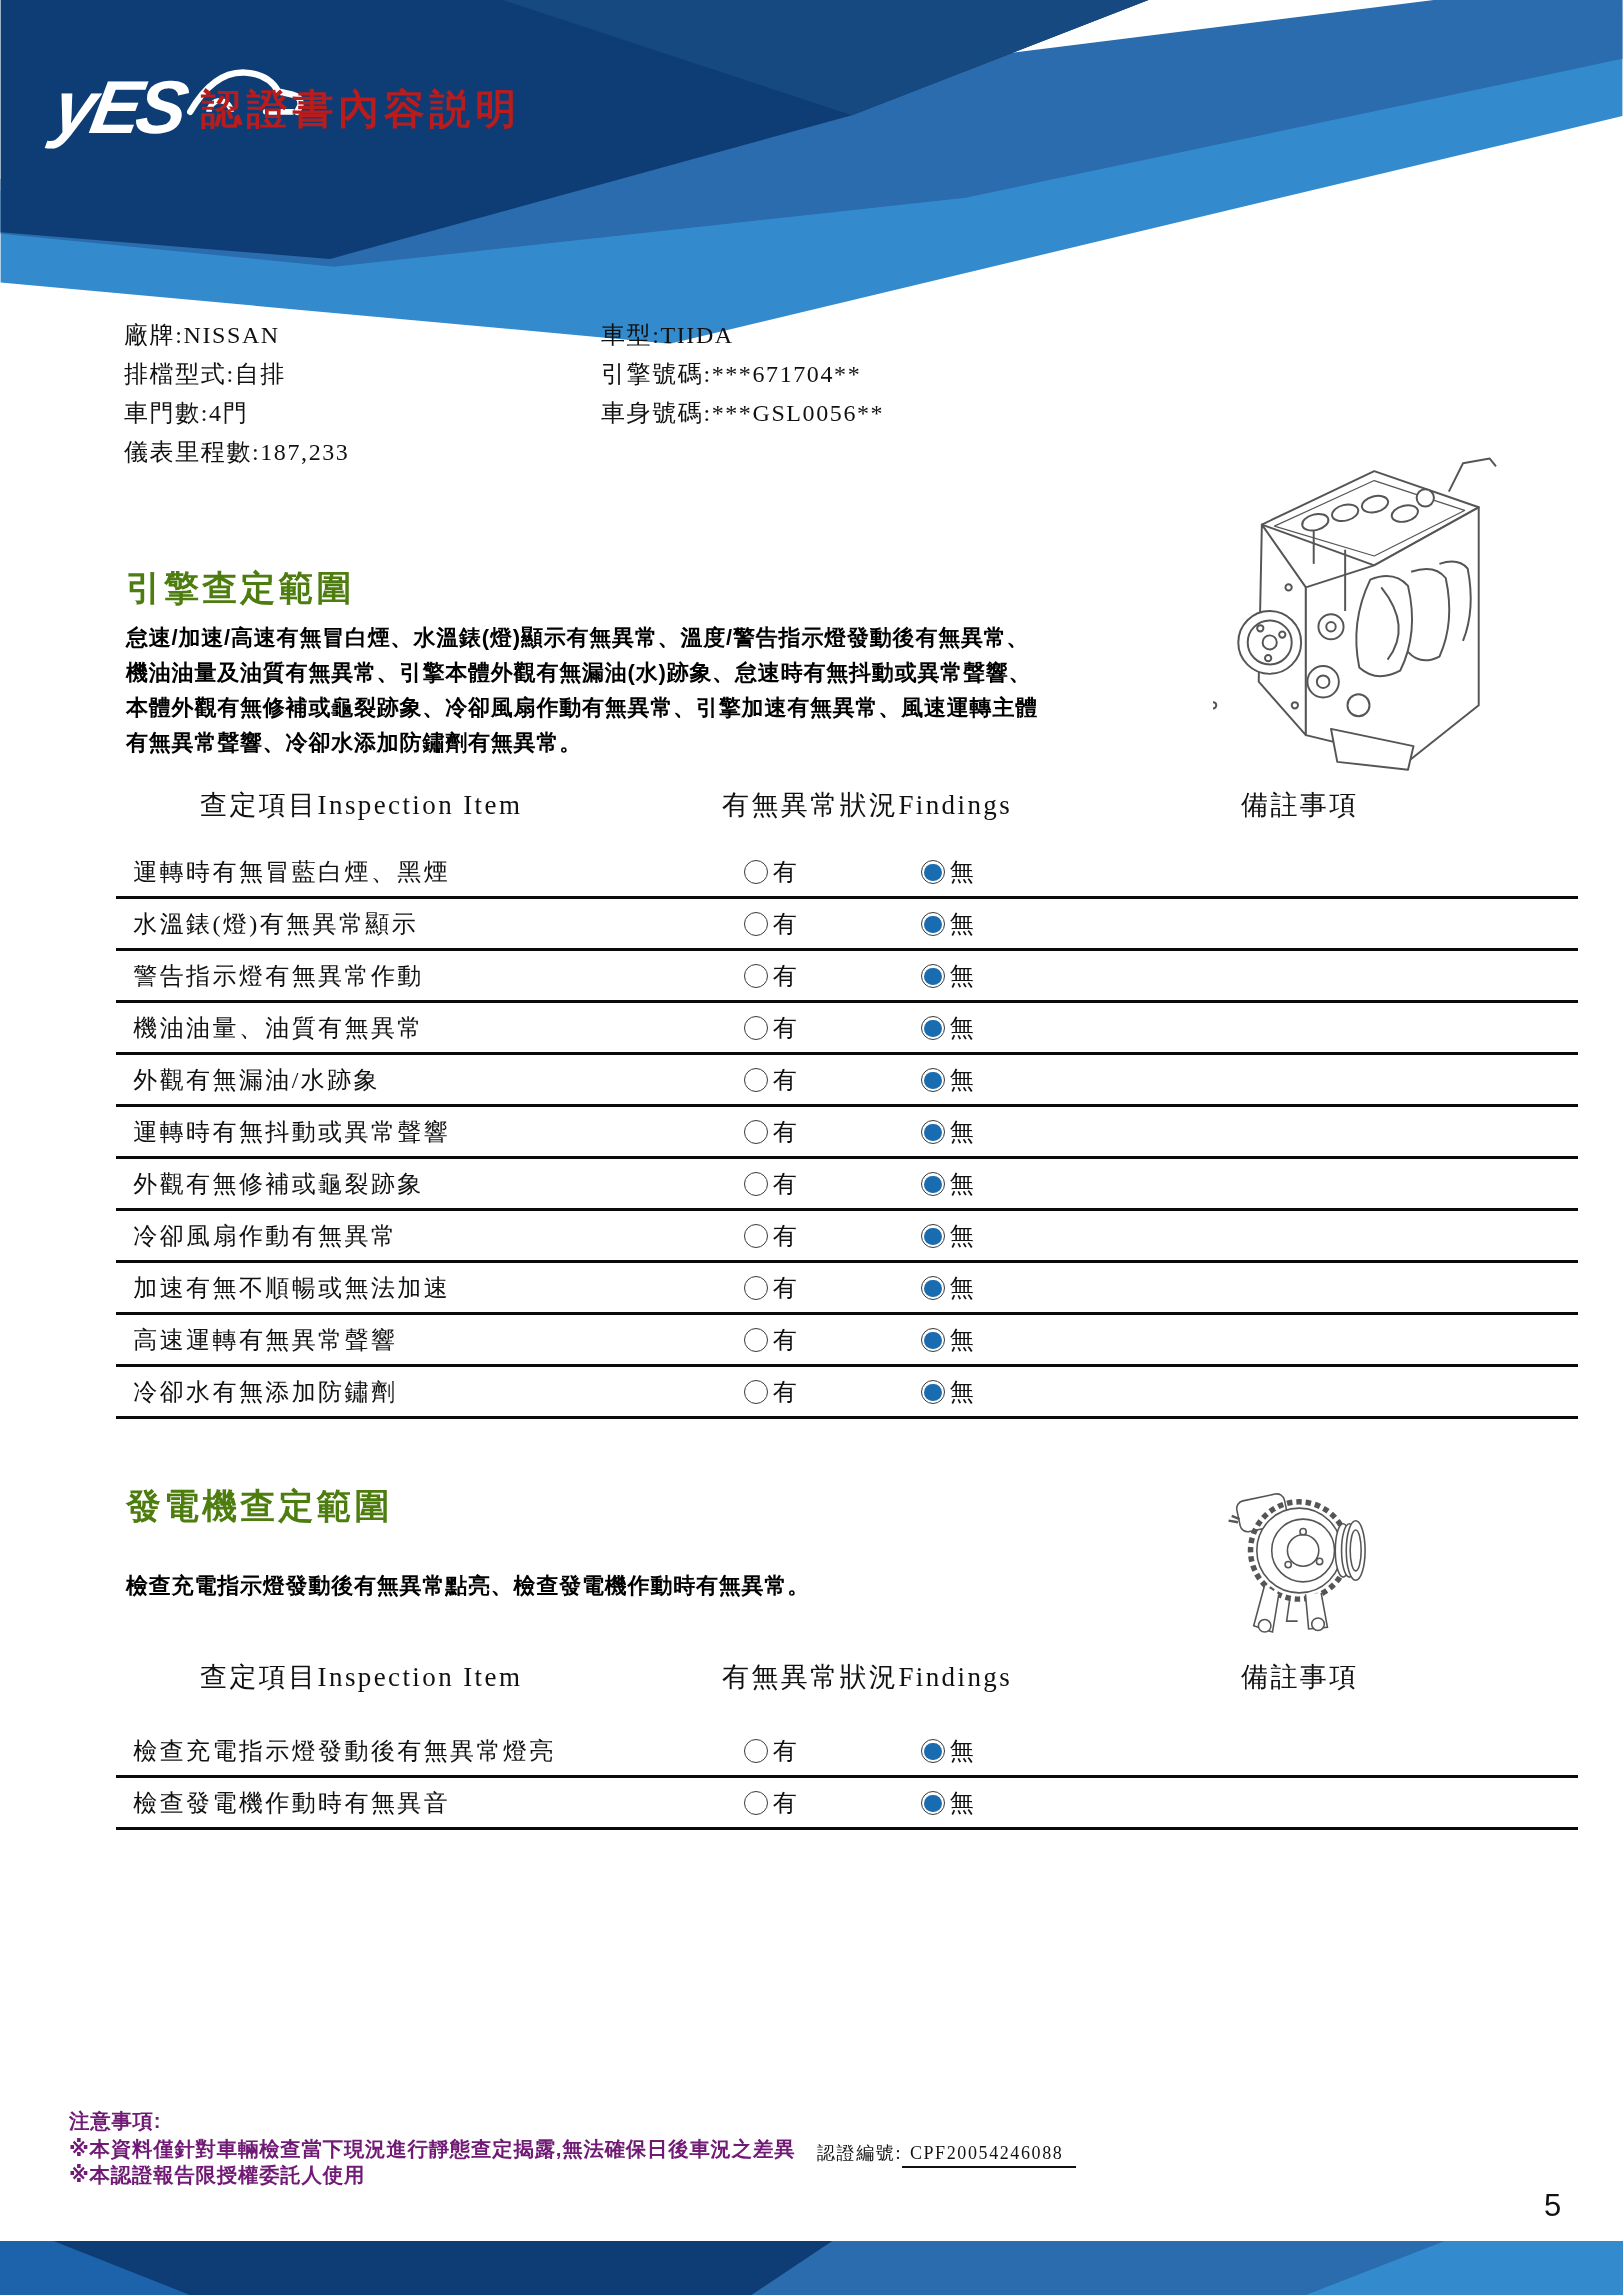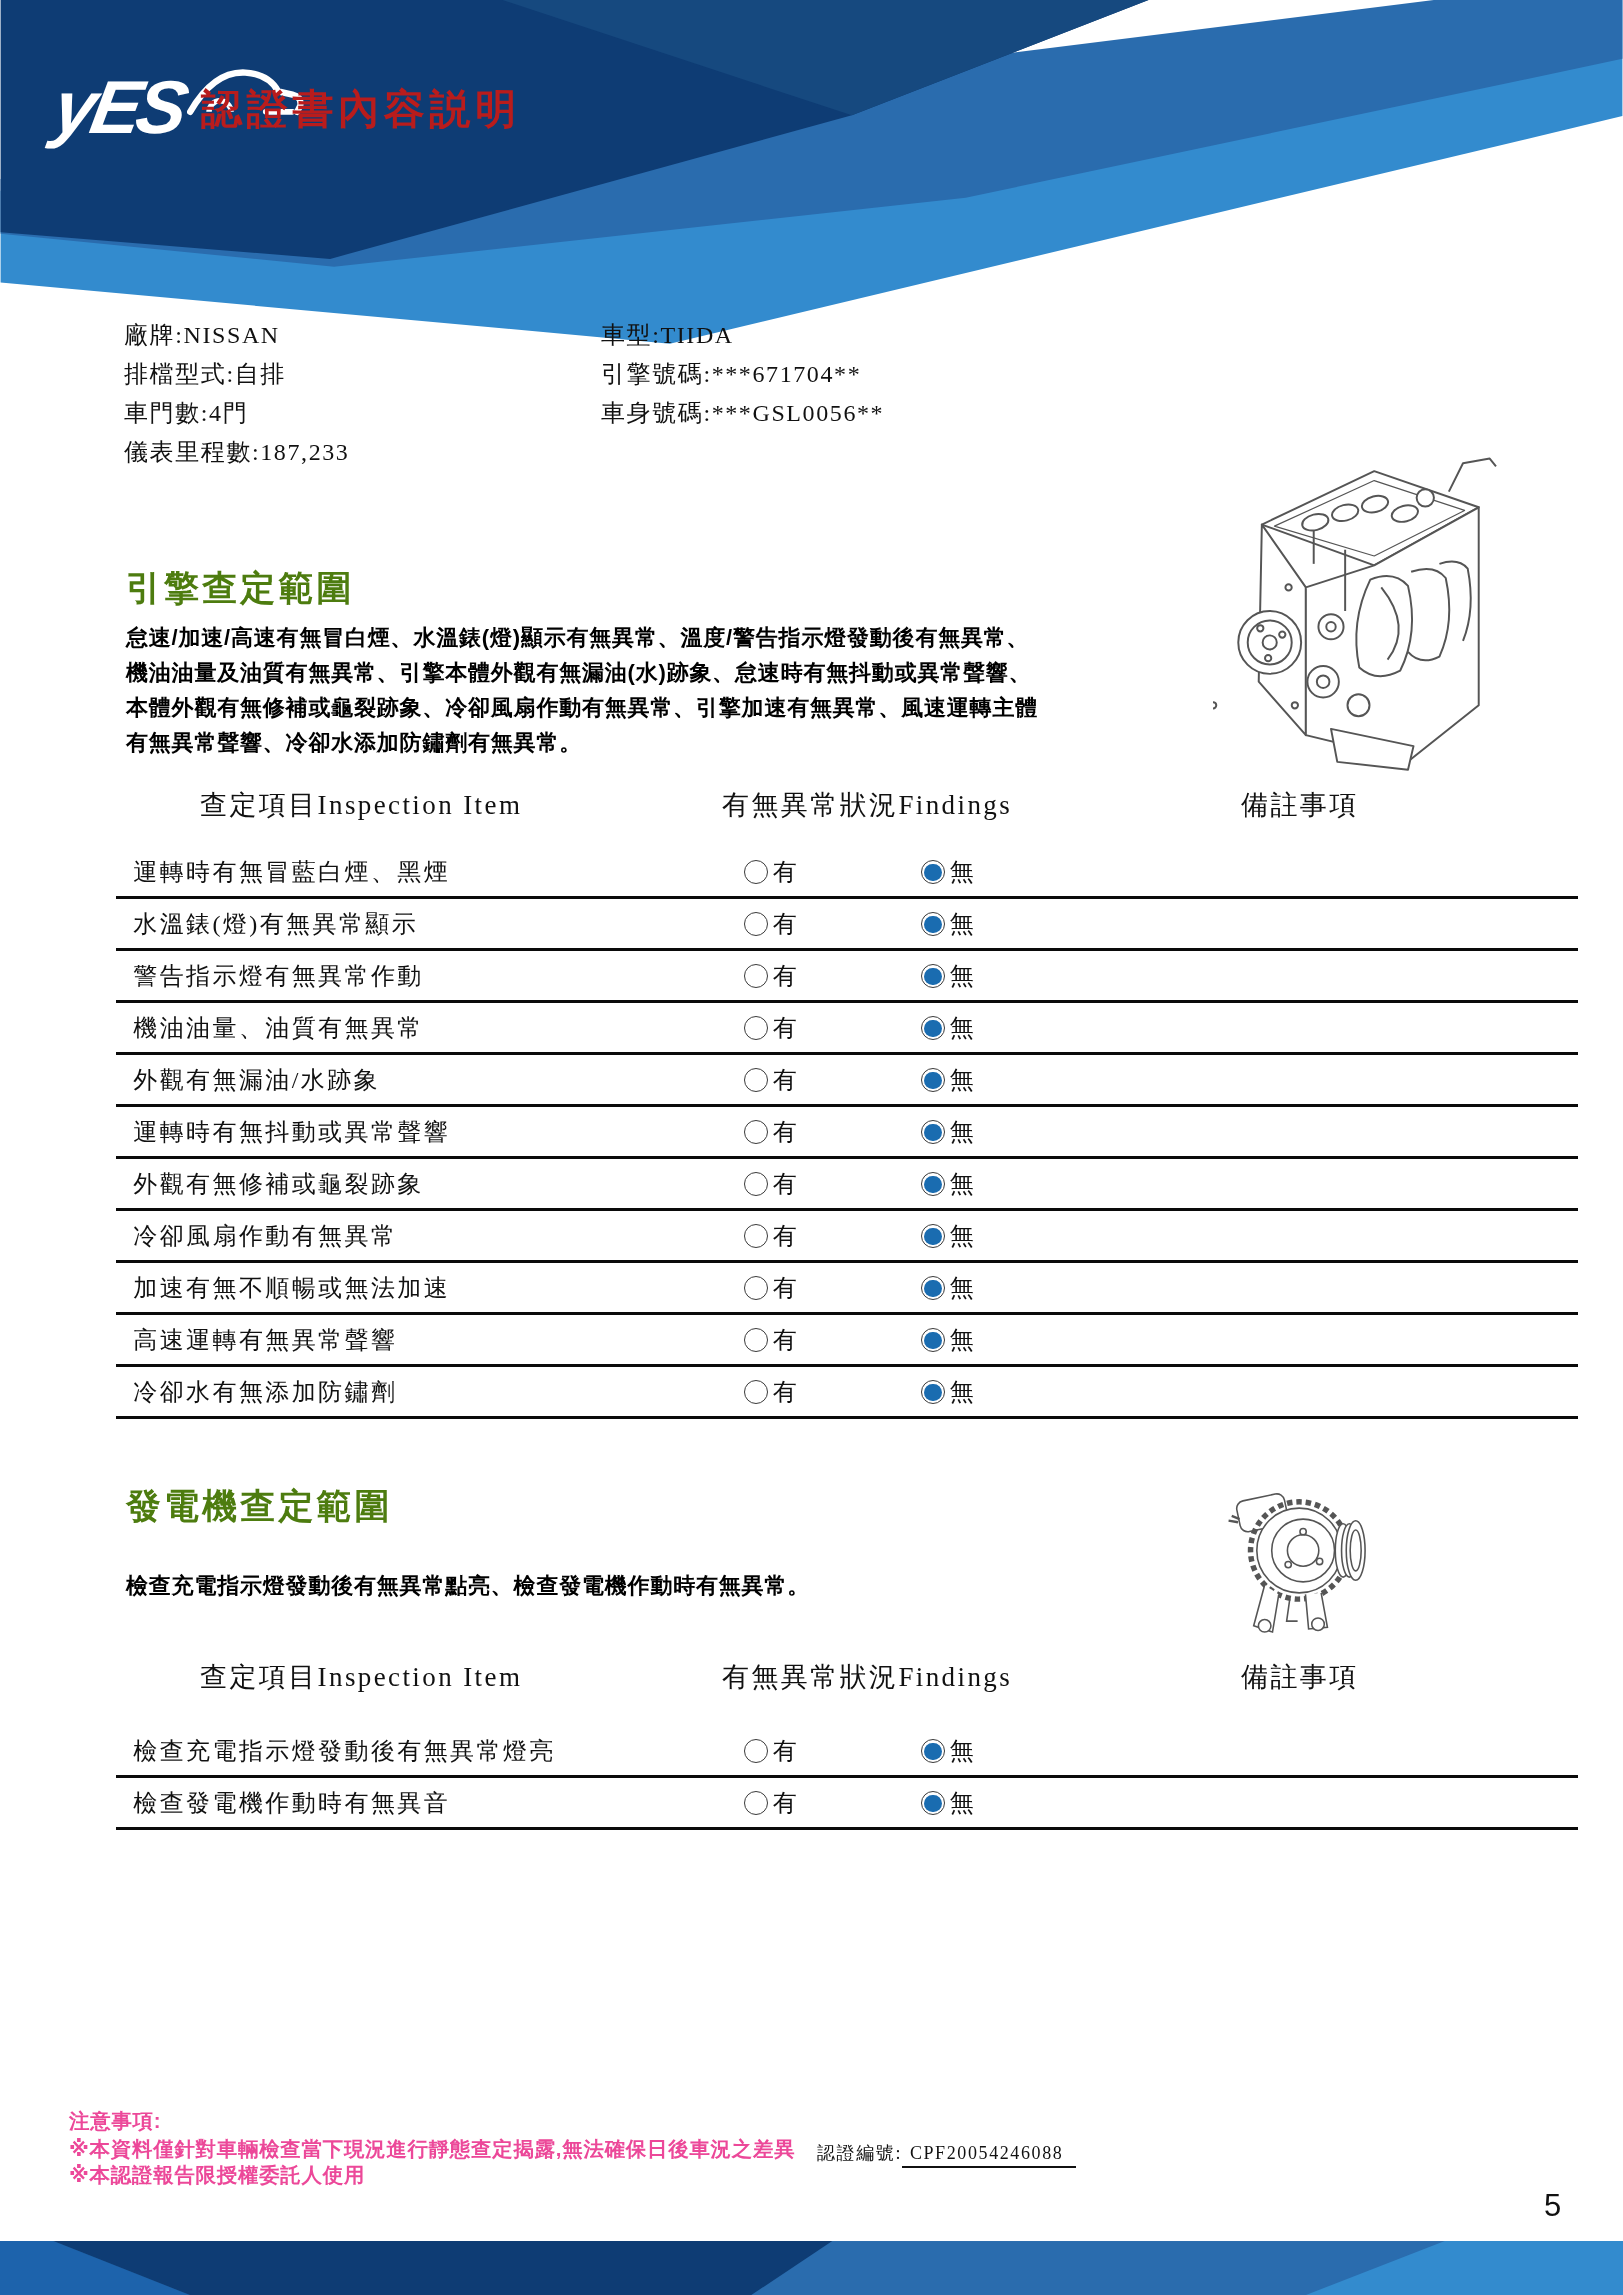--- a/index.html
+++ b/index.html
@@ -48,21 +48,21 @@
          background:#fff;margin-right:4.7px;flex:0 0 auto;}
   .radio.filled::after{content:"";position:absolute;left:2.4px;top:2.4px;right:2.4px;bottom:2.4px;
                        background:#1a6cb0;border-radius:50%;}
   .opt-label{font-size:24px;}
 
   
   #engine-illustration{position:absolute;left:1213px;top:446px;}
   #alternator-illustration{position:absolute;left:1227px;top:1475px;}
 
   
-  .note-blue{position:absolute;left:69px;color:#ec4899;
+  .note-blue{position:absolute;left:69px;color:#701a75;
              font-family:"Liberation Sans","DejaVu Sans",sans-serif;
              font-weight:700;font-size:20.4px;letter-spacing:0.8px;white-space:nowrap;}
   #cert-line{position:absolute;left:817px;top:2141px;font-size:18px;letter-spacing:1.6px;white-space:nowrap;}
   #cert-number{display:inline-block;border-bottom:2.4px solid #111;padding:0 12.6px 1.6px 7.9px;}
   #page-number{position:absolute;left:1544px;top:2188px;
                font-family:"Liberation Sans","DejaVu Sans",sans-serif;
                font-size:31px;color:#111;}
   #bottom-band{position:absolute;left:0;top:2241px;width:1623px;height:55px;}
 </style>
 </head>

